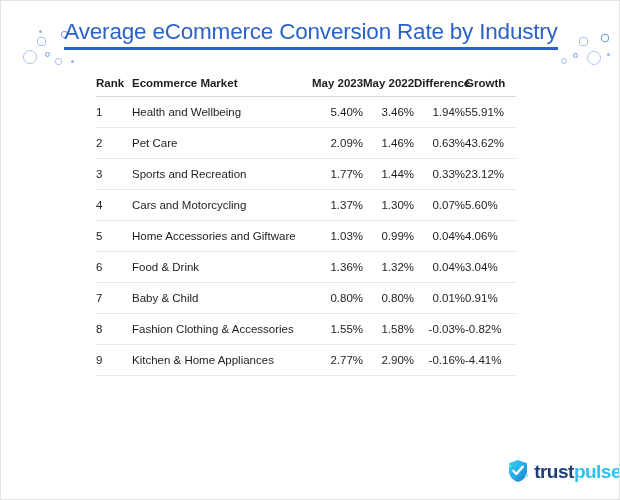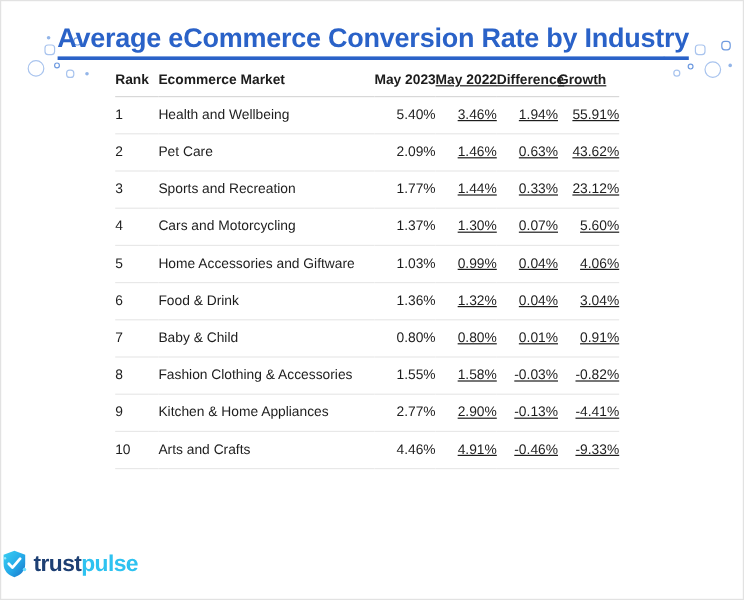--- a/index.html
+++ b/index.html
@@ -27,21 +27,21 @@
   #title-area {
     position: absolute;
     left: 0;
     top: 18px;
     width: 620px;
     text-align: center;
   }
   #page-title {
     display: inline-block;
     font-size: 22.5px;
-    font-weight: bold;
+    font-weight: normal;
     color: #2a62c8;
     letter-spacing: -0.2px;
     line-height: 1.15;
     border-bottom: 3px solid #2a62c8;
     padding-bottom: 2px;
     white-space: nowrap;
   }
 
   
   .deco {
@@ -60,21 +60,21 @@
   .deco-ci.dark { border-color: #6f9be0; }
   .deco-dot {
     background: #93b5e8;
     border-radius: 50%;
   }
 
   
   #table-wrap {
     position: absolute;
     left: 95px;
-    top: 60px;
+    top: 76px;
     width: 420px;
   }
   table.data-table {
     width: 420px;
     border-collapse: collapse;
     table-layout: fixed;
   }
   table.data-table th {
     font-size: 11.5px;
     font-weight: bold;
@@ -90,40 +90,40 @@
     height: 30px;
     padding: 0;
     border-bottom: 1px solid #e8e8e8;
     white-space: nowrap;
     vertical-align: middle;
   }
   th.c-rank, td.c-rank   { width: 36px; text-align: left; }
   th.c-market, td.c-market { width: 180px; text-align: left; }
   th.c-num, td.c-num     { width: 51px;  text-align: right; }
   th.c-diff, td.c-diff   { width: 51px;  text-align: right; }
-  th.c-growth, td.c-growth { width: 51px; text-align: right; }
+  th.c-growth, td.c-growth { width: 51px; }
 
   th.c-num   { padding-right: 0; }
   td.market-name { color: #8258e0; }
   td.pos { color: #3f9a52; }
   td.neg { color: #e8544c; }
 
   
   th.c-num, td.c-num, th.c-diff, td.c-diff, th.c-growth, td.c-growth {
     padding-right: 0px;
   }
-  th.gapl, td.gapl { padding-left: 12px; text-decoration: underline; }
+  th.gapl, td.gapl { padding-left: 12px; }
 
   
   #logo {
     position: absolute;
     left: 0;
     bottom: 12px;
     width: 620px;
-    text-align: left;
+    text-align: right;
   }
   #logo-inner {
     display: inline-flex;
     align-items: center;
     gap: 5px;
   }
   #logo-text {
     font-size: 19px;
     font-weight: bold;
     letter-spacing: -0.5px;
@@ -232,30 +232,22 @@
             <td class="c-num">1.55%</td>
             <td class="c-num gapl">1.58%</td>
             <td class="c-diff gapl neg">-0.03%</td>
             <td class="c-growth gapl neg">-0.82%</td>
           </tr>
           <tr>
             <td class="c-rank">9</td>
             <td class="c-market market-name">Kitchen &amp; Home Appliances</td>
             <td class="c-num">2.77%</td>
             <td class="c-num gapl">2.90%</td>
-            <td class="c-diff gapl neg">-0.13%</td>
+            <td class="c-diff gapl neg">-0.16%</td>
             <td class="c-growth gapl neg">-4.41%</td>
-          </tr>
-          <tr>
-            <td class="c-rank">10</td>
-            <td class="c-market market-name">Arts and Crafts</td>
-            <td class="c-num">4.46%</td>
-            <td class="c-num gapl">4.91%</td>
-            <td class="c-diff gapl neg">-0.46%</td>
-            <td class="c-growth gapl neg">-9.33%</td>
           </tr>
         </tbody>
     </table>
   </div>
 
   <div id="logo">
     <span id="logo-inner">
       <span style="display:inline-block;line-height:0;">
         <svg width="22" height="24" viewBox="0 0 22 24" aria-hidden="true">
           <defs>

